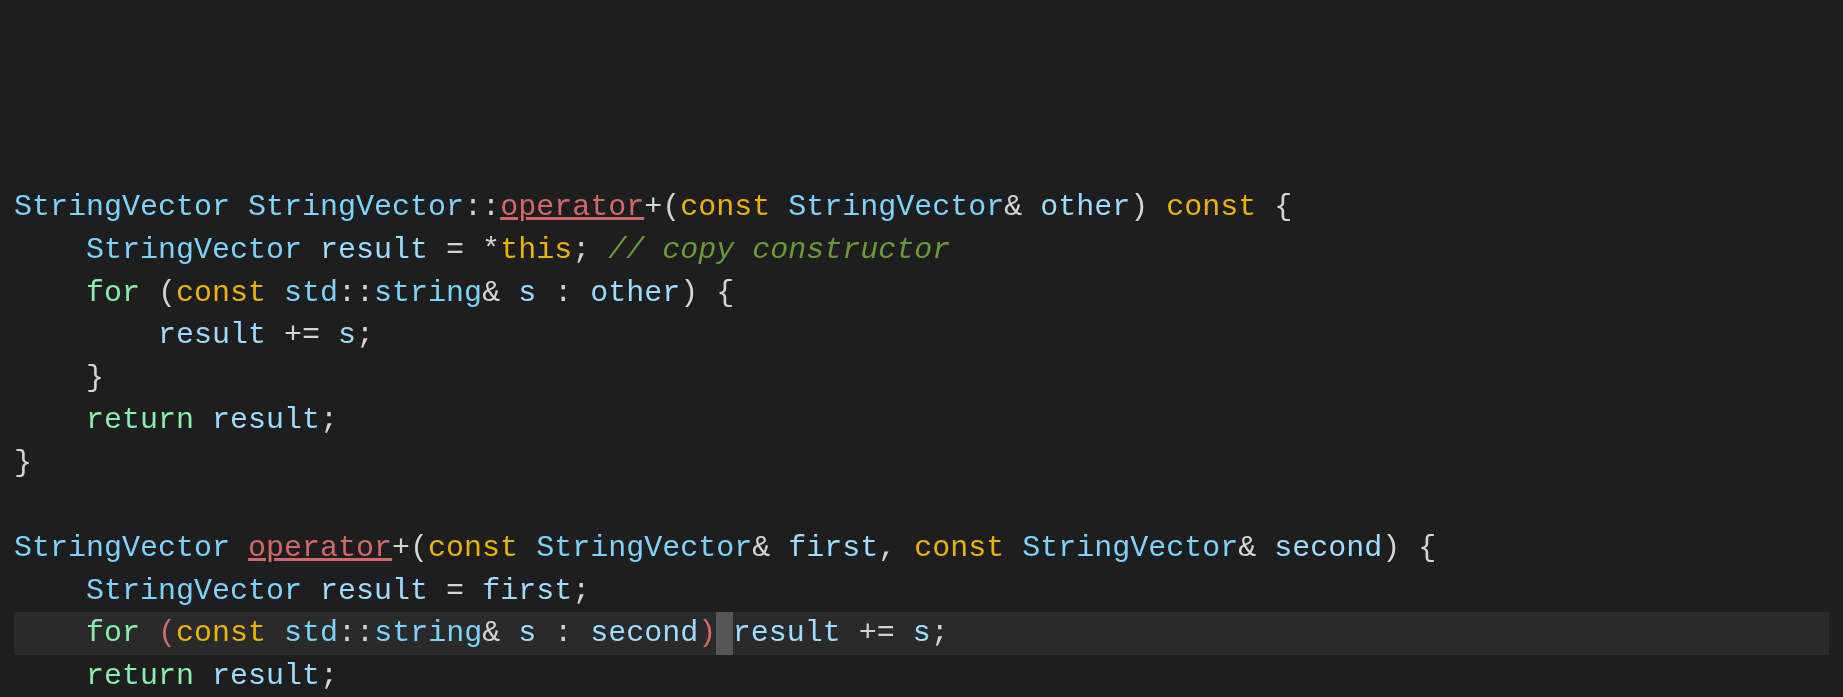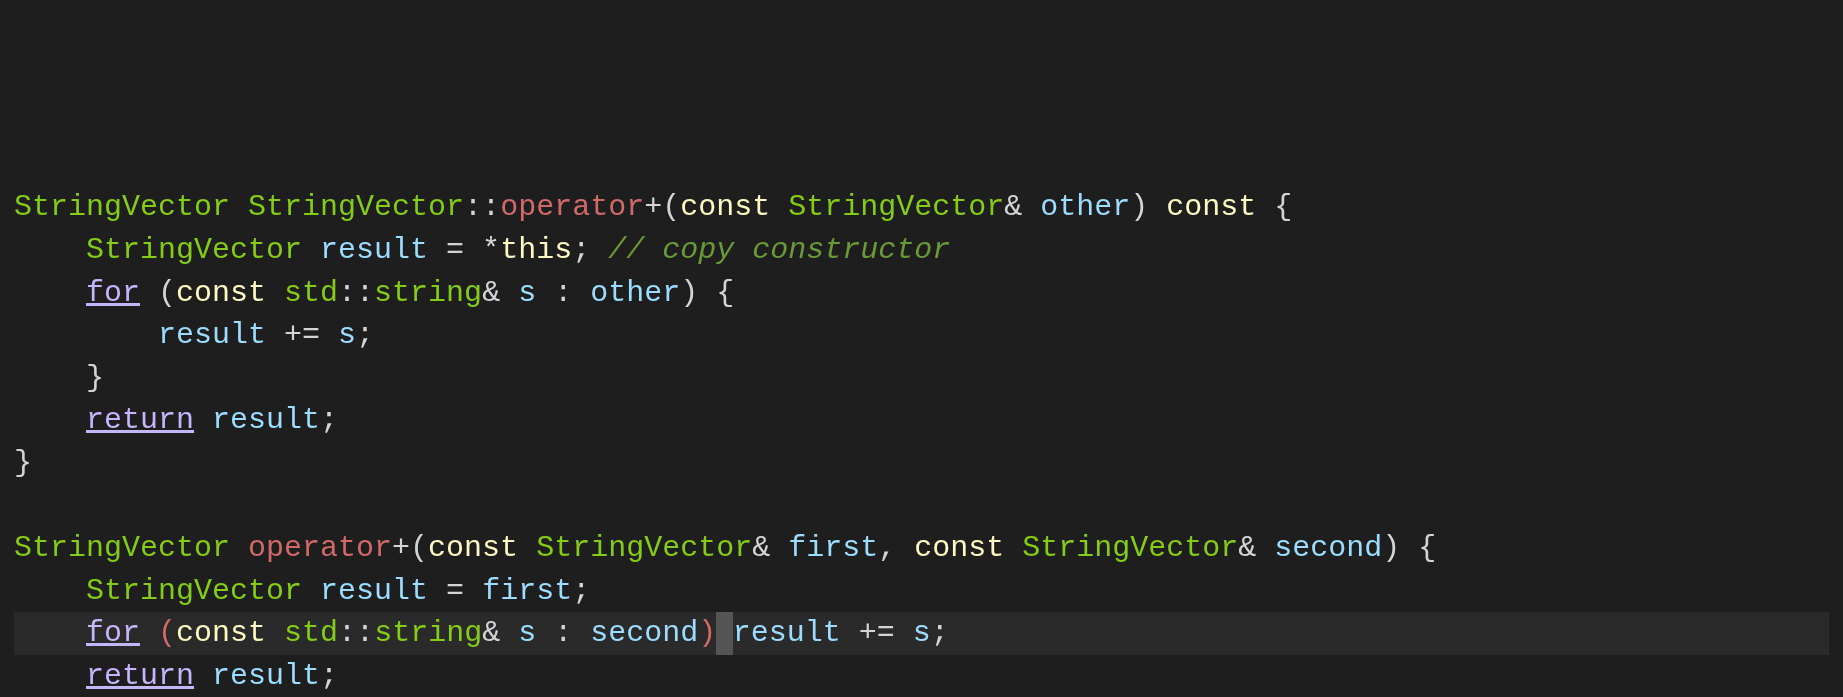--- a/index.html
+++ b/index.html
@@ -12,24 +12,24 @@
     padding: 16px 14px;
     white-space: pre;
     overflow: hidden;
   }
   .line {
     display: block;
   }
   .line.highlighted {
     background: #2a2a2a;
   }
-  .type { color: #84cc16; }
-  .keyword-blue { color: #fef9c3; }
-  .keyword-pink { color: #c4b5fd; text-decoration: underline; }
-  .operator-word { color: #d16969; }
+  .type { color: #7dd3fc; }
+  .keyword-blue { color: #eab308; }
+  .keyword-pink { color: #86efac; }
+  .operator-word { color: #d16969; text-decoration: underline; }
   .variable { color: #9cdcfe; text-align: right; }
   .comment { color: #6a9937; font-style: italic; }
   .punct { color: #d4d4d4; }
   .paren-match { color: #d16969; position: relative; }
   .caret-block {
     display: inline-block;
     background: #555;
     width: 0.55em;
     vertical-align: baseline;
   }

